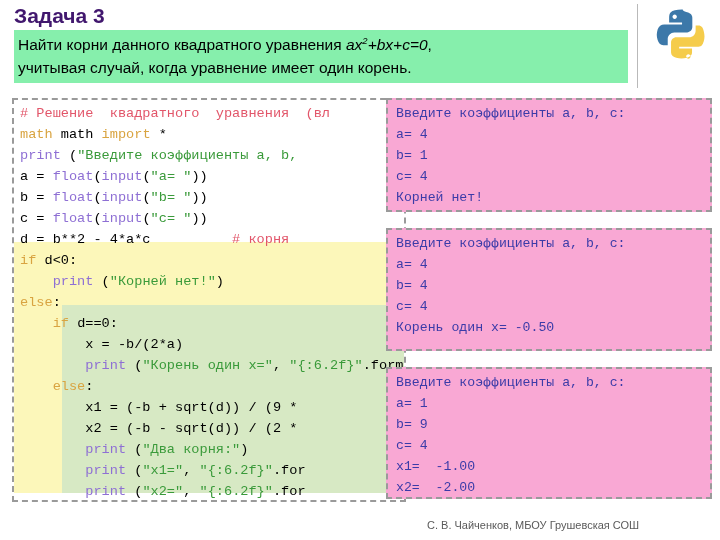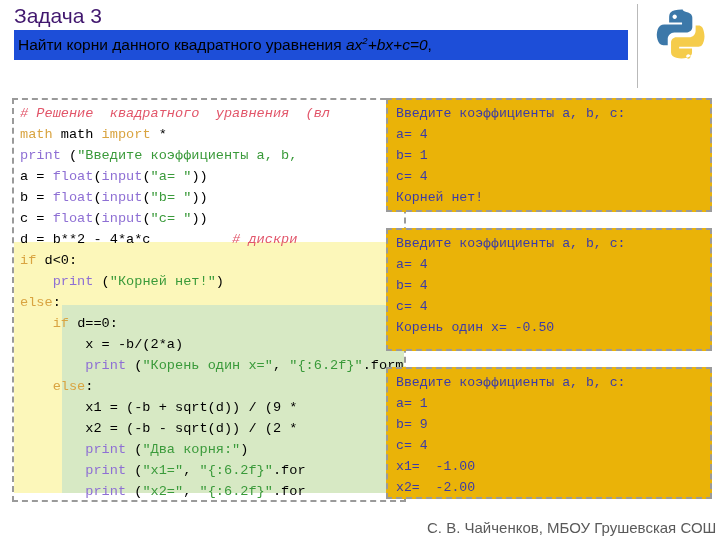--- a/index.html
+++ b/index.html
@@ -14,31 +14,31 @@
     overflow: hidden;
     font-family: "Liberation Sans", sans-serif;
   }
 
   
   #slide-title {
     position: absolute;
     left: 14px;
     top: 4px;
     font-size: 21px;
-    font-weight: normal;
+    font-weight: bold;
     color: #41176e;
     letter-spacing: 0px;
     line-height: 24px;
   }
   #task-statement {
     position: absolute;
     left: 14px;
     top: 30px;
     width: 614px;
-    background: #1d4ed8;
+    background: #86efac;
     color: #000000;
     font-size: 15.5px;
     line-height: 23px;
     padding: 3px 13px 4px 4px;
     box-sizing: border-box;
   }
   #task-statement .eq {
     font-style: italic;
     font-weight: normal;
   }
@@ -106,60 +106,61 @@
   #code-text {
     position: absolute;
     left: 6px;
     top: 3px;
     font-family: "Liberation Mono", "DejaVu Sans Mono", monospace;
     font-size: 13.6px;
     line-height: 21px;
     white-space: pre;
     color: #000000;
   }
-  .k-comment { color: #e2566a; font-style: italic; }
+  .k-comment { color: #e2566a; }
   .k-keyword { color: #d9a441; }
   .k-builtin { color: #8e6fd4; }
   .k-string  { color: #3a9a3a; }
   .k-plain   { color: #000000; }
 
   
   .out-panel {
     position: absolute;
     border: 2px dashed #9a9a9a;
-    background: #eab308;
+    background: #f9a8d4;
     box-sizing: border-box;
     padding: 3px 6px 2px 8px;
     font-family: "Liberation Mono", "DejaVu Sans Mono", monospace;
     font-size: 13.2px;
     line-height: 21px;
     color: #3b3ba8;
     white-space: pre;
   }
   #out-panel-1 { left: 386px; top: 98px;  width: 326px; height: 114px; }
   #out-panel-2 { left: 386px; top: 228px; width: 326px; height: 123px; }
   #out-panel-3 { left: 386px; top: 367px; width: 326px; height: 132px; }
 
   
   #footer-credit {
     position: absolute;
     left: 427px;
     top: 519px;
-    font-size: 15px;
+    font-size: 11px;
     color: #5a5a5a;
     font-family: "Liberation Sans", sans-serif;
   }
 </style>
 </head>
 <body>
 
 <div id="slide-title">Задача 3</div>
 
 <div id="task-statement">
   <span>Найти корни данного квадратного уравнения </span><span class="eq"><span>ax</span><sup>2</sup><span>+bx+c=0</span></span><span>,</span><br>
+  <span>учитывая случай, когда уравнение имеет один корень.</span>
 </div>
 
 <div id="header-divider"></div>
 
 <div id="python-logo">
   <svg viewBox="0 0 100 100" width="58" height="58" aria-hidden="true">
     <path fill="#3c78a9" d="M49.5 6c-9 0-16 1.6-18.8 4.6-2.2 2.3-2.9 5.4-2.9 9.6v8.4h22.3v3.2H19.3c-5.2 0-9.6 3-11.3 8.9-1.9 6.8-2 11 0 18.1 1.6 5.3 4.6 8.9 9.8 8.9h7.6V56.6c0-5.9 5.1-11.1 11.2-11.1h22.2c5 0 9-4.1 9-9.1V20.2c0-4.9-4.1-8.5-9-9.3C45.8 6.4 55 6 49.5 6zM37.4 14.6c2.1 0 3.8 1.8 3.8 3.9s-1.7 3.8-3.8 3.8c-2.1 0-3.8-1.7-3.8-3.8s1.7-3.9 3.8-3.9z"></path>
     <path fill="#f5cc4b" d="M73.5 31.8v10.7c0 6.2-5.2 11.3-11.2 11.3H40.1c-4.9 0-9 4.2-9 9.1v17.1c0 4.9 4.2 7.7 9 9.1 5.8 1.7 11.3 2 18.2 0 4.6-1.3 9-4 9-9.1v-6.8H45.1v-3.1h33.4c5.2 0 7.1-3.6 8.9-9 1.9-5.5 1.8-10.9 0-18-1.3-5.2-3.7-9.3-8.9-9.3h-5zM61 83.1c2.1 0 3.8 1.7 3.8 3.8s-1.7 3.9-3.8 3.9c-2.1 0-3.8-1.8-3.8-3.9s1.7-3.8 3.8-3.8z"></path>
   </svg>
 </div>
@@ -167,21 +168,21 @@
 <div id="code-block">
   <div class="hl" id="hl-yellow-full"></div>
   <div class="hl" id="hl-yellow-strip"></div>
   <div class="hl" id="hl-green"></div>
   <div id="code-text"><span class="k-comment"># Решение  квадратного  уравнения  (вл</span>
 <span class="k-keyword">math</span><span class="k-plain"> math </span><span class="k-keyword">import</span><span class="k-plain"> *</span>
 <span class="k-builtin">print</span><span class="k-plain"> (</span><span class="k-string">"Введите коэффициенты a, b,</span>
 <span class="k-plain">a = </span><span class="k-builtin">float</span><span class="k-plain">(</span><span class="k-builtin">input</span><span class="k-plain">(</span><span class="k-string">"a= "</span><span class="k-plain">))</span>
 <span class="k-plain">b = </span><span class="k-builtin">float</span><span class="k-plain">(</span><span class="k-builtin">input</span><span class="k-plain">(</span><span class="k-string">"b= "</span><span class="k-plain">))</span>
 <span class="k-plain">c = </span><span class="k-builtin">float</span><span class="k-plain">(</span><span class="k-builtin">input</span><span class="k-plain">(</span><span class="k-string">"c= "</span><span class="k-plain">))</span>
-<span class="k-plain">d = b**2 - 4*a*c        </span><span class="k-comment">  # дискри</span>
+<span class="k-plain">d = b**2 - 4*a*c        </span><span class="k-comment">  # корня</span>
 <span class="k-keyword">if</span><span class="k-plain"> d&lt;0:</span>
 <span class="k-plain">    </span><span class="k-builtin">print</span><span class="k-plain"> (</span><span class="k-string">"Корней нет!"</span><span class="k-plain">)</span>
 <span class="k-keyword">else</span><span class="k-plain">:</span>
 <span class="k-plain">    </span><span class="k-keyword">if</span><span class="k-plain"> d==0:</span>
 <span class="k-plain">        x = -b/(2*a)</span>
 <span class="k-plain">        </span><span class="k-builtin">print</span><span class="k-plain"> (</span><span class="k-string">"Корень один x="</span><span class="k-plain">, </span><span class="k-string">"{:6.2f}"</span><span class="k-plain">.format(x))</span>
 <span class="k-plain">    </span><span class="k-keyword">else</span><span class="k-plain">:</span>
 <span class="k-plain">        x1 = (-b + sqrt(d)) / (9 *</span>
 <span class="k-plain">        x2 = (-b - sqrt(d)) / (2 *</span>
 <span class="k-plain">        </span><span class="k-builtin">print</span><span class="k-plain"> (</span><span class="k-string">"Два корня:"</span><span class="k-plain">)</span>

